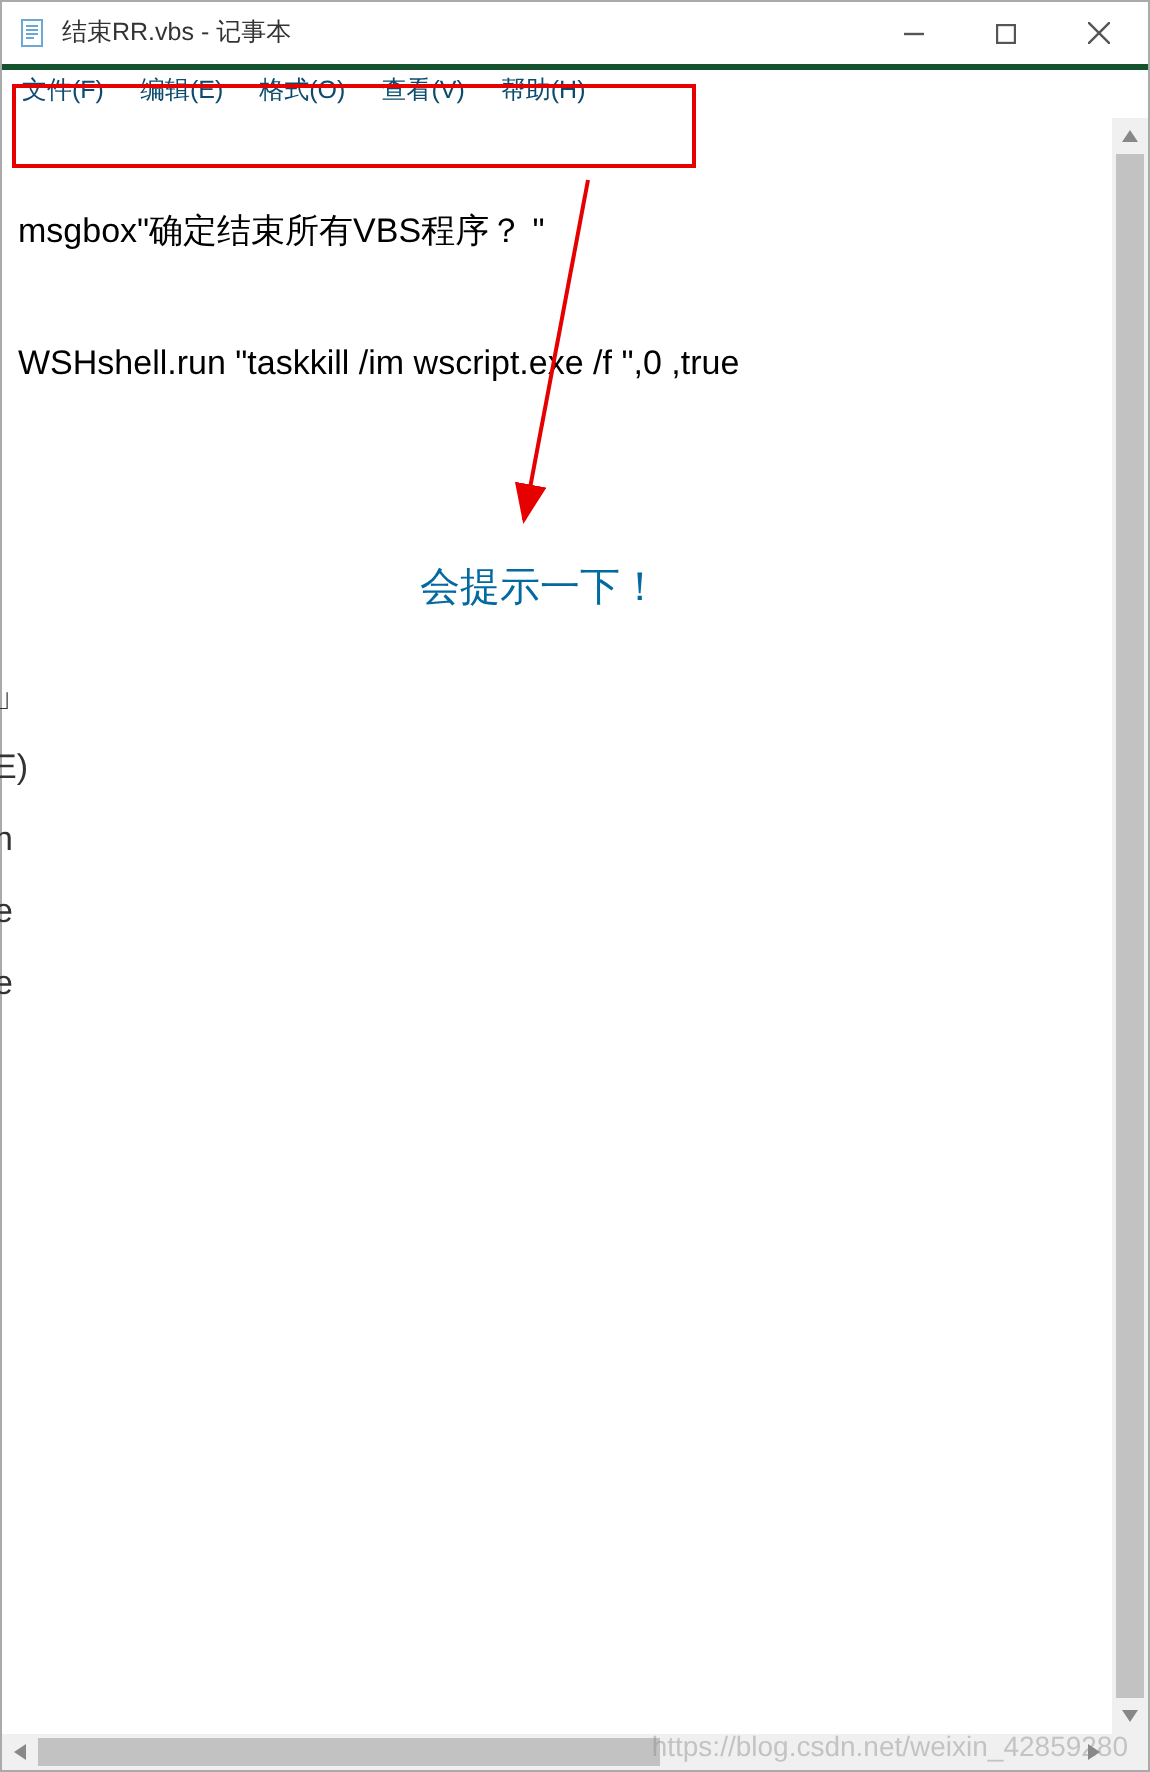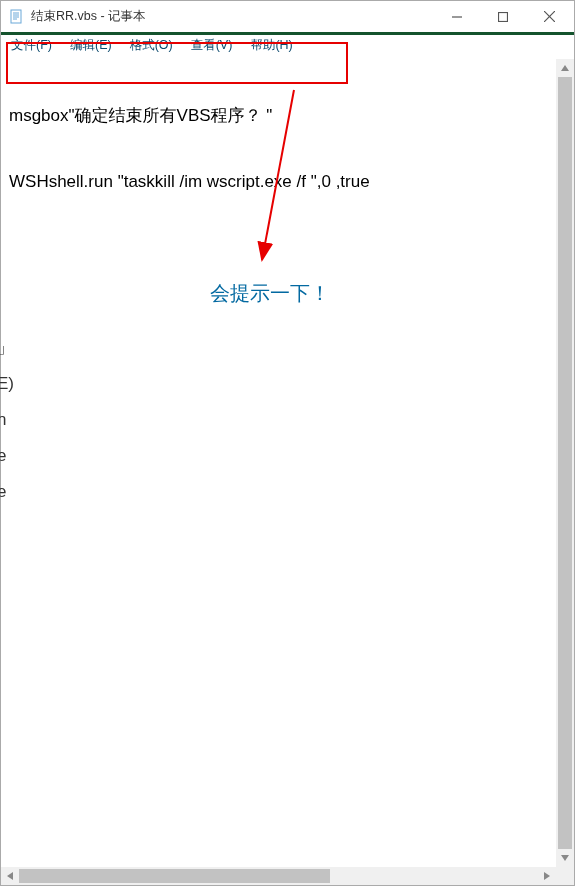--- a/index.html
+++ b/index.html
@@ -237,20 +237,21 @@
         <div class="sb-thumb sb-thumb-h"></div>
       </div>
       <div class="sb-btn sb-btn-h">
         <svg width="6" height="8">
             <polygon points="6,4 0,0 0,8" fill="#888"></polygon>
           </svg>
       </div>
     </div>
     <div class="sb-corner"></div>
 
+    <div class="watermark">https://blog.csdn.net/weixin_42859280</div>
   </div>
 
 </div>
 
 <div class="highlight-box" style="left:6px; top:42px; width:342px; height:42px;"></div>
 
 <svg class="annotation" style="left:0; top:0;" width="575" height="886">
   <defs>
     <marker id="arrowhead" markerWidth="10" markerHeight="8" refX="9" refY="4" orient="auto">
       <polygon points="0 0, 10 4, 0 8" fill="#e60000"></polygon>

